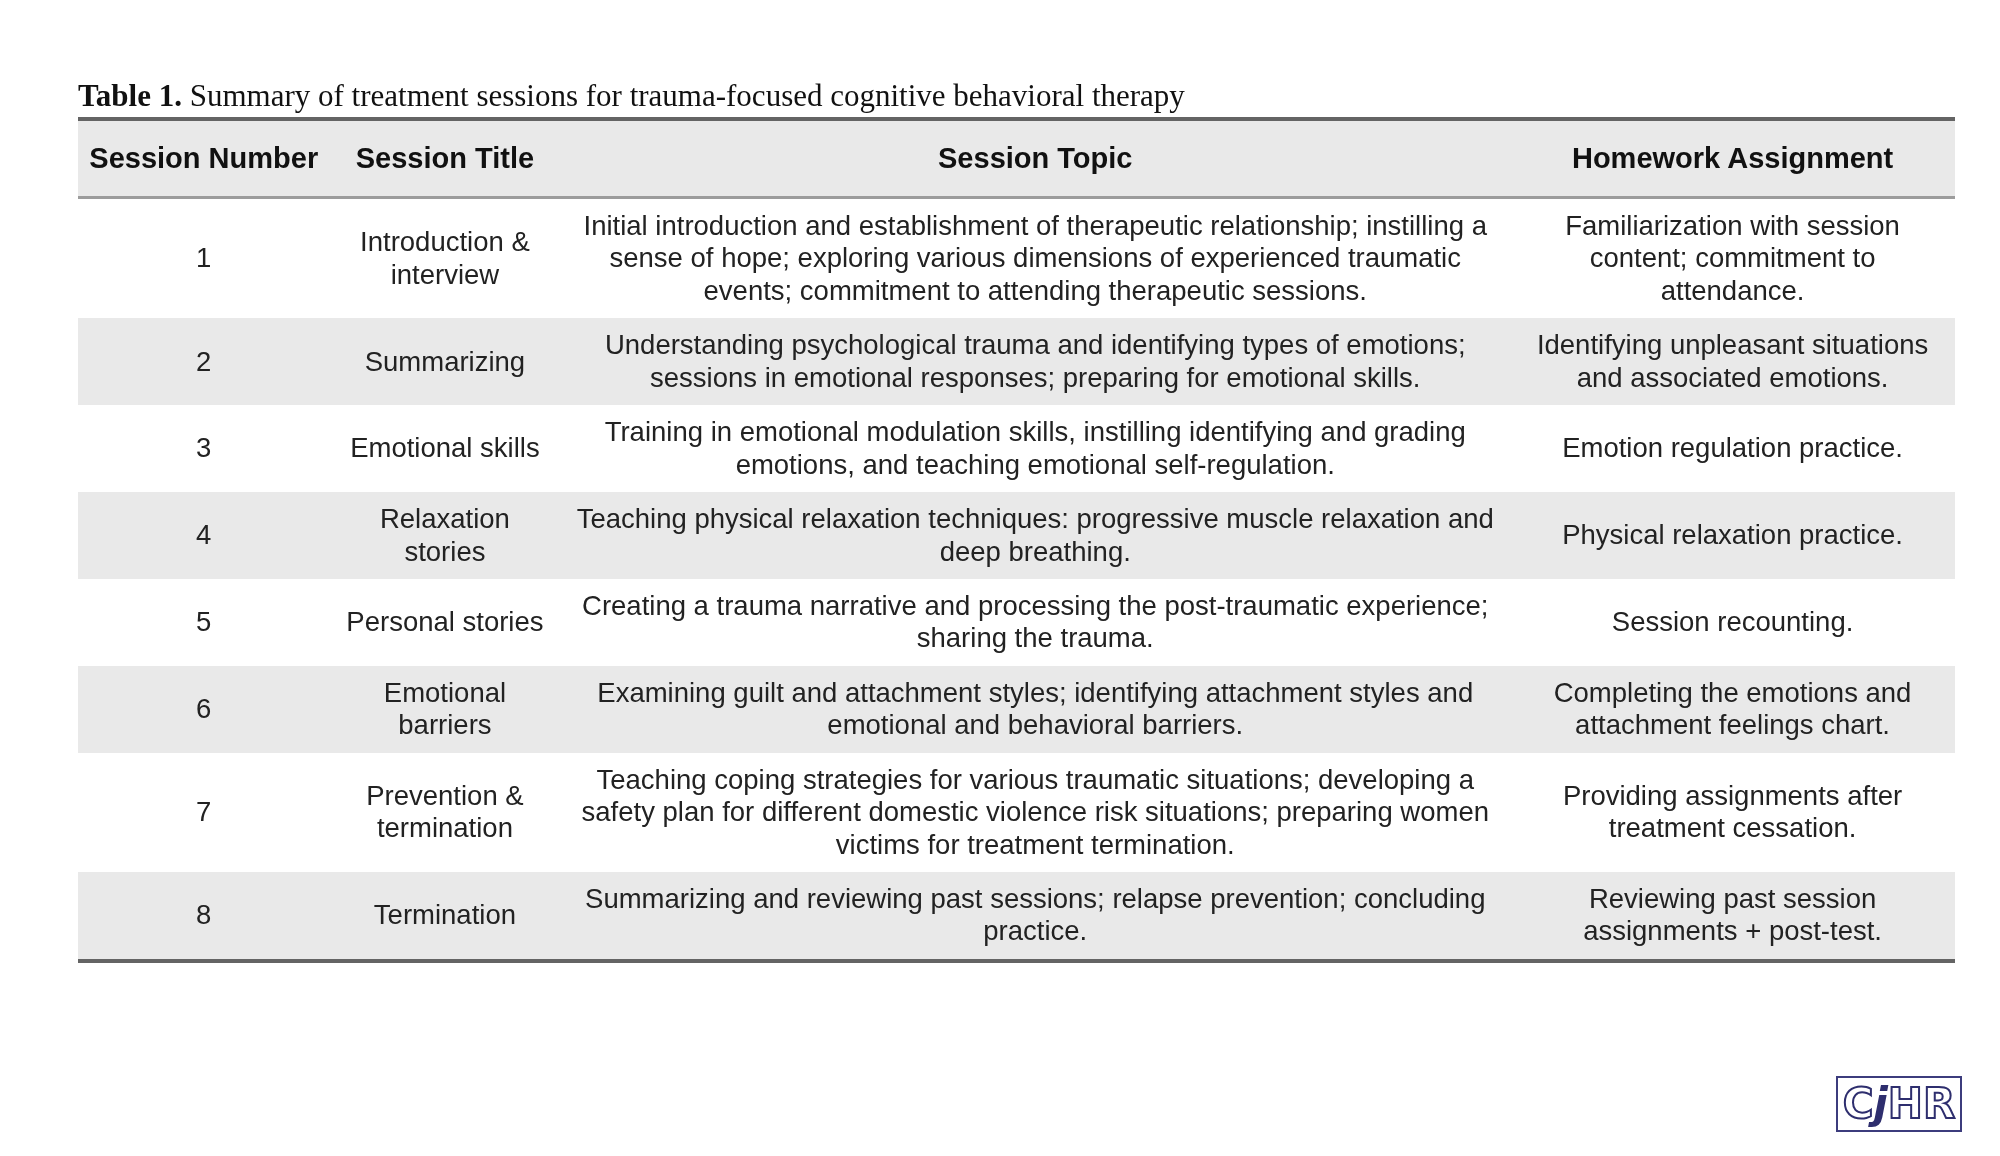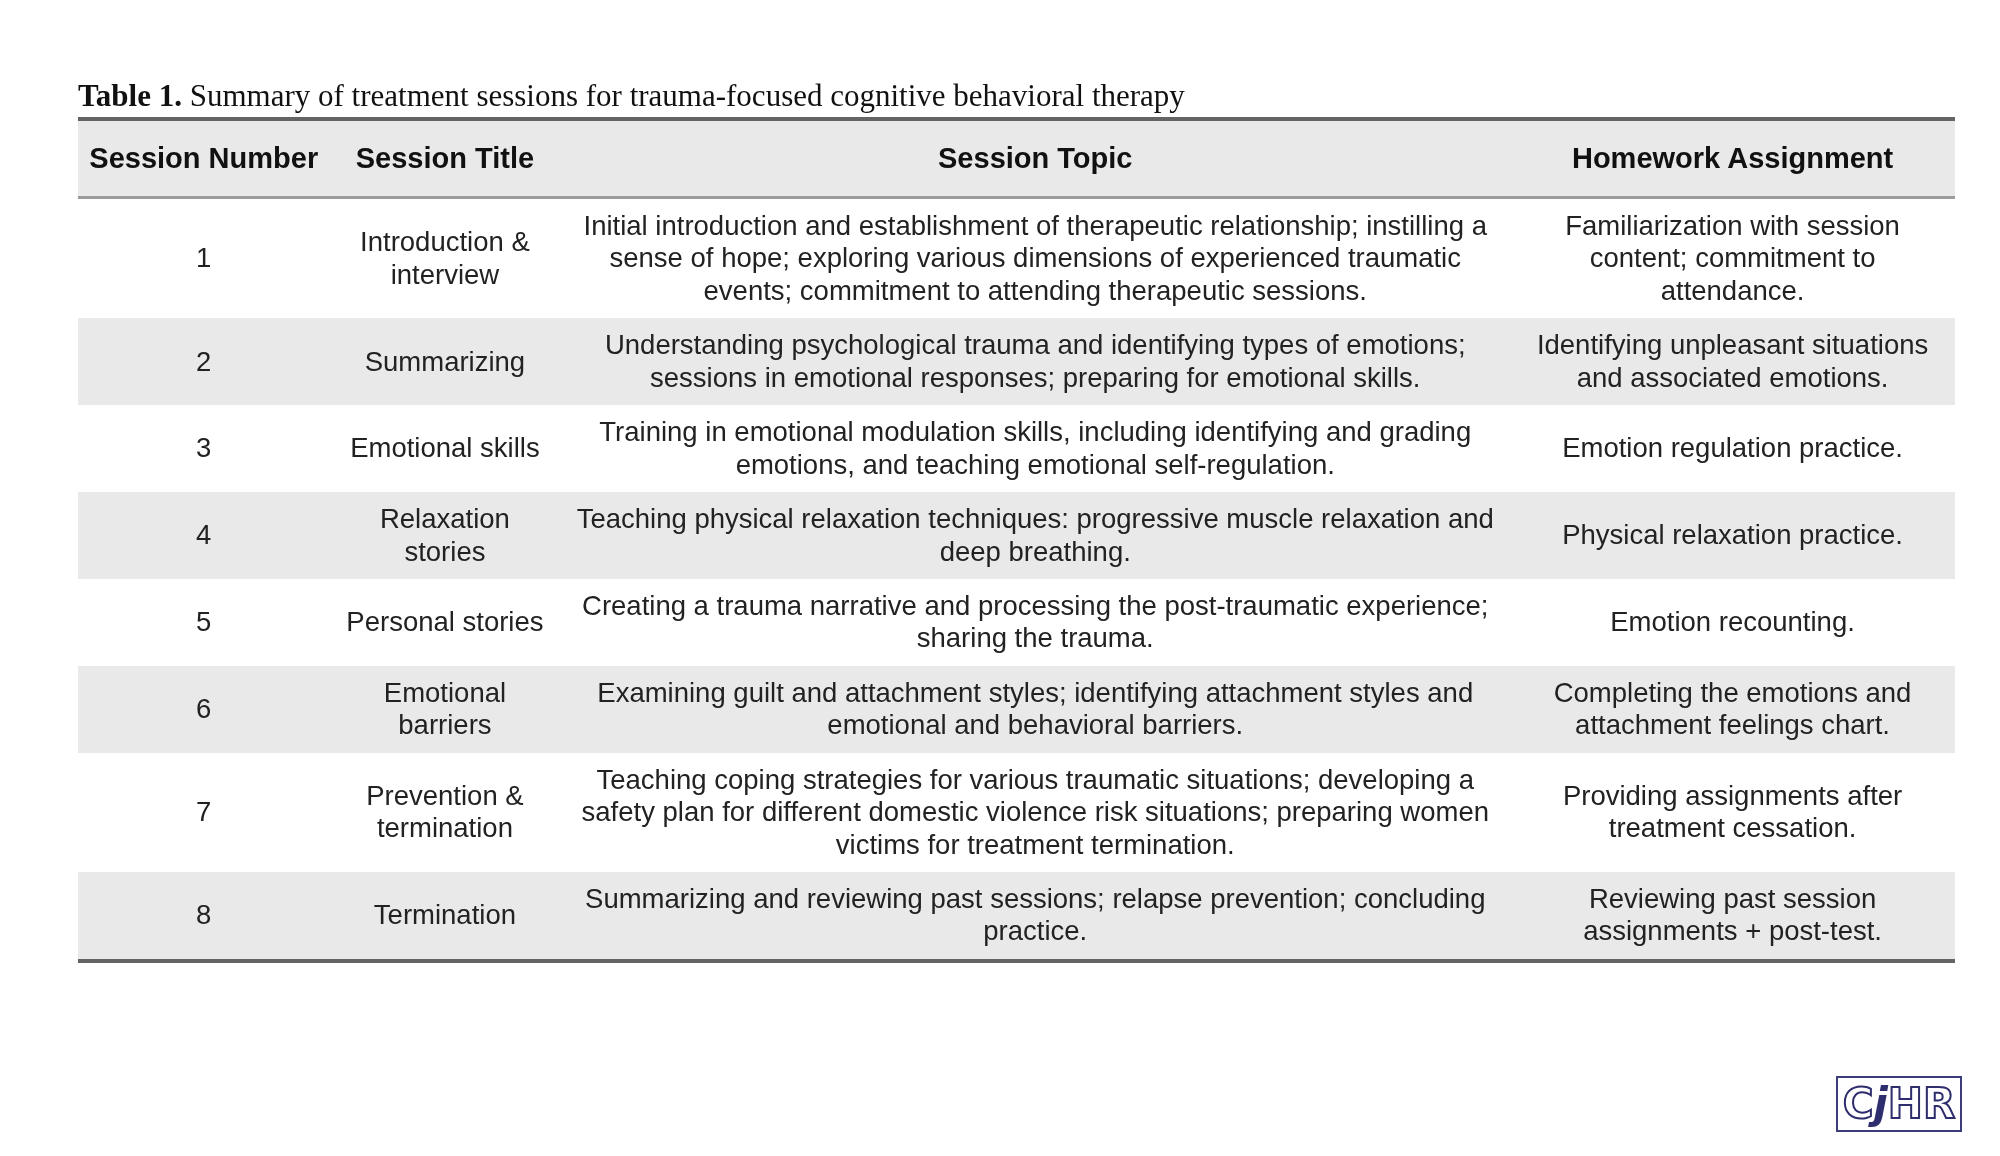--- a/index.html
+++ b/index.html
@@ -66,34 +66,34 @@
       </tr>
       <tr>
         <td>2</td>
         <td>Summarizing</td>
         <td>Understanding psychological trauma and identifying types of emotions; sessions in emotional responses; preparing for emotional skills.</td>
         <td>Identifying unpleasant situations and associated emotions.</td>
       </tr>
       <tr>
         <td>3</td>
         <td>Emotional skills</td>
-        <td>Training in emotional modulation skills, including identifying and grading emotions, and teaching emotional self-regulation.</td>
+        <td>Training in emotional modulation skills, instilling identifying and grading emotions, and teaching emotional self-regulation.</td>
         <td>Emotion regulation practice.</td>
       </tr>
       <tr>
         <td>4</td>
         <td>Relaxation stories</td>
         <td>Teaching physical relaxation techniques: progressive muscle relaxation and deep breathing.</td>
         <td>Physical relaxation practice.</td>
       </tr>
       <tr>
         <td>5</td>
         <td>Personal stories</td>
         <td>Creating a trauma narrative and processing the post-traumatic experience; sharing the trauma.</td>
-        <td>Emotion recounting.</td>
+        <td>Session recounting.</td>
       </tr>
       <tr>
         <td>6</td>
         <td>Emotional barriers</td>
         <td>Examining guilt and attachment styles; identifying attachment styles and emotional and behavioral barriers.</td>
         <td>Completing the emotions and attachment feelings chart.</td>
       </tr>
       <tr>
         <td>7</td>
         <td>Prevention &amp; termination</td>

